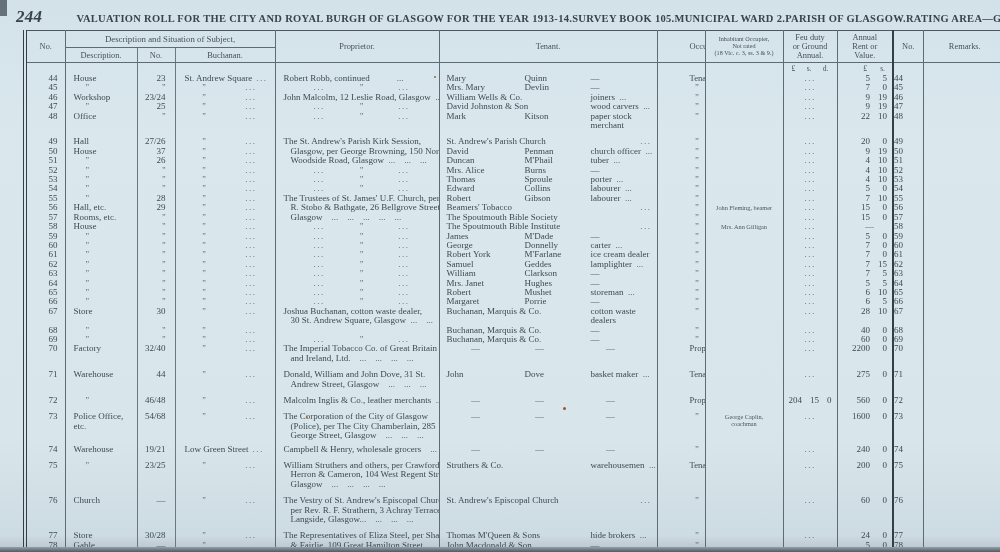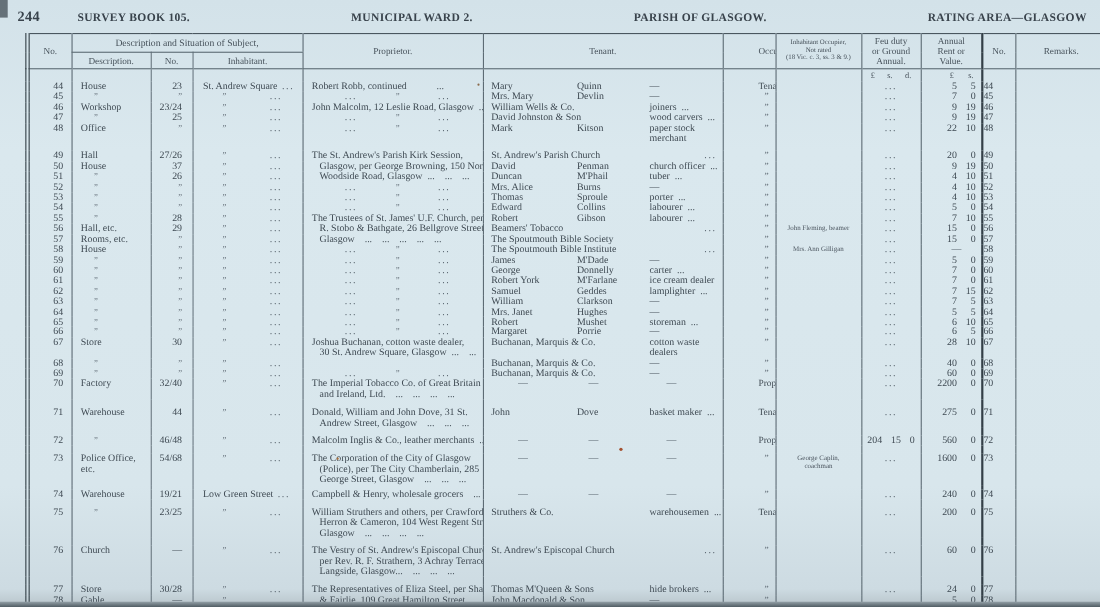--- a/index.html
+++ b/index.html
@@ -8,21 +8,21 @@
     background:linear-gradient(180deg,#d3e2e9 0%,#dae8ee 25%,#d8e6ec 80%,#cddbe2 97%,#b7c3c9 100%);
     font-family:"Liberation Serif","DejaVu Serif",serif;color:#3f4a53;}
   .corner-mark{position:absolute;left:0;top:0;width:7px;height:16px;background:#4a555c;opacity:.8;}
   .edge-bottom{position:absolute;left:0;bottom:0;width:100%;height:5px;
     background:linear-gradient(180deg,#93a0a7,#4f5b62);}
   .speck{position:absolute;border-radius:50%;}
 
   
   .titlebar{position:absolute;top:7px;left:16px;right:12px;display:flex;align-items:baseline;
     font-weight:bold;font-size:10.5px;letter-spacing:.3px;color:#39434c;white-space:nowrap;}
-  .pageno{font-size:13px;margin-right:34px;}
+  .pageno{font-size:17px;margin-right:34px;font-style:italic;}
   .titlesegs{flex:1;display:flex;justify-content:space-between;align-items:baseline;}
 
   
   table{position:absolute;top:30px;left:23px;width:966px;border-collapse:collapse;table-layout:fixed;
     border-top:1.5px solid #4a575f;border-right:2px solid #3a474f;
     border-left:4px double #333f47;border-bottom:4px double #333f47;}
   col.w-no{width:40px}col.w-desc{width:72px}col.w-dno{width:38px}col.w-sit{width:100px}
   col.w-prop{width:164px}col.w-ten{width:218px}col.w-occ{width:48px}col.w-inh{width:78px}
   col.w-feu{width:54px}col.w-rent{width:56px}col.w-no2{width:30px}col.w-rem{width:84px}
 
@@ -89,20 +89,21 @@
 </style>
 </head>
 <body>
 
 <div class="paper">
   <div class="corner-mark"></div>
 
   <div class="titlebar">
     <span class="pageno">244</span>
     <span class="titlesegs">
+      <span>VALUATION ROLL FOR THE CITY AND ROYAL BURGH OF GLASGOW FOR THE YEAR 1913-14.</span>
       <span>SURVEY BOOK 105.</span>
       <span>MUNICIPAL WARD 2.</span>
       <span>PARISH OF GLASGOW.</span>
       <span>RATING AREA—GLASGOW</span>
     </span>
   </div>
 
   <table>
     <colgroup>
       <col class="w-no">
@@ -133,21 +134,21 @@
 Annual.</th>
         <th rowspan="2" class="c-rent pre">Annual
 Rent or
 Value.</th>
         <th rowspan="2" class="c-no2">No.</th>
         <th rowspan="2" class="c-rem">Remarks.</th>
       </tr>
       <tr class="h2">
         <th class="c-desc">Description.</th>
         <th class="c-dno">No.</th>
-        <th class="c-sit">Inhabitant.</th>
+        <th class="c-sit">Buchanan.</th>
       </tr>
       <tr class="h3">
         <td class="c-no"></td>
           <td class="c-desc"></td>
           <td class="c-dno"></td>
           <td class="c-sit"></td>
         <td class="c-prop"></td>
           <td class="c-ten"></td>
           <td class="c-occ"></td>
           <td class="c-inh"></td>

